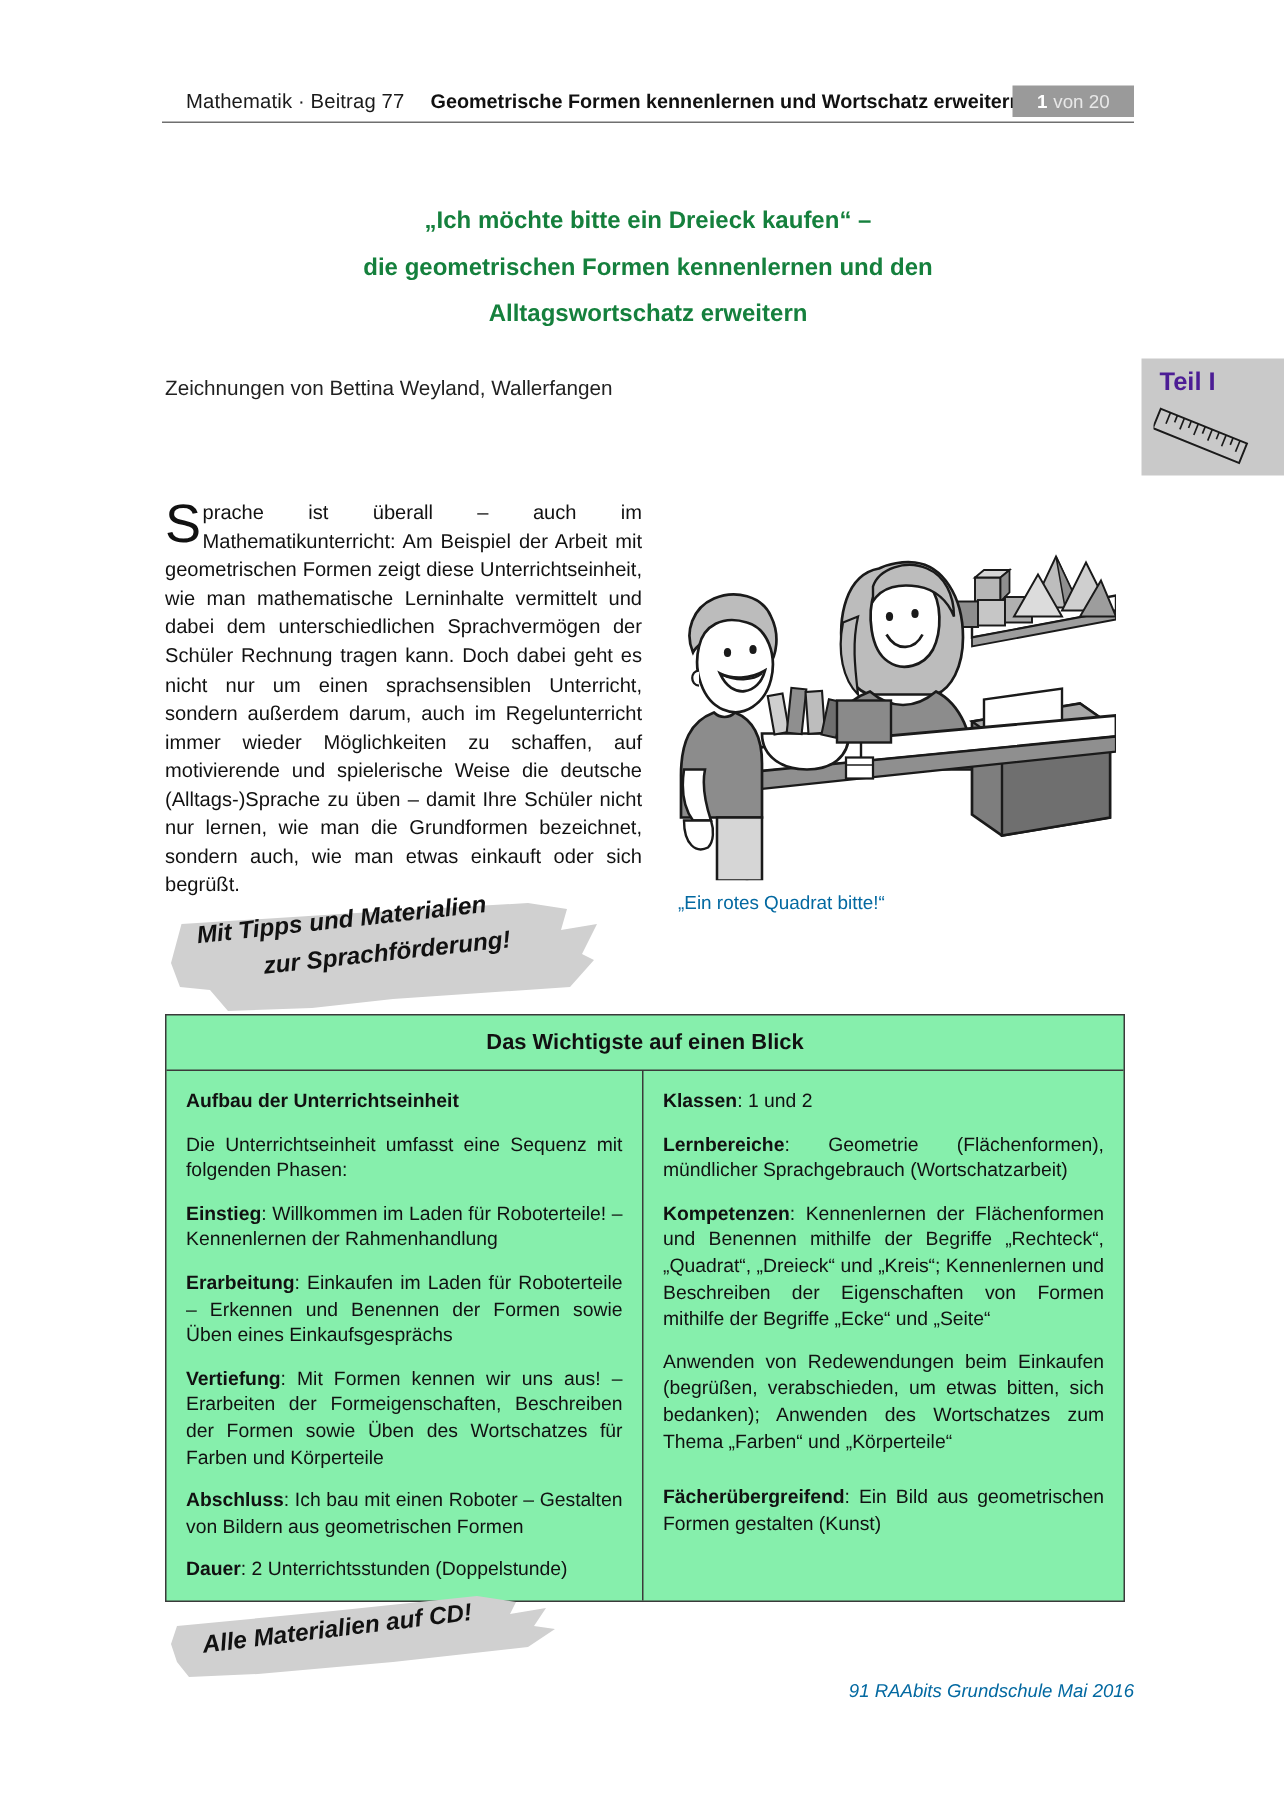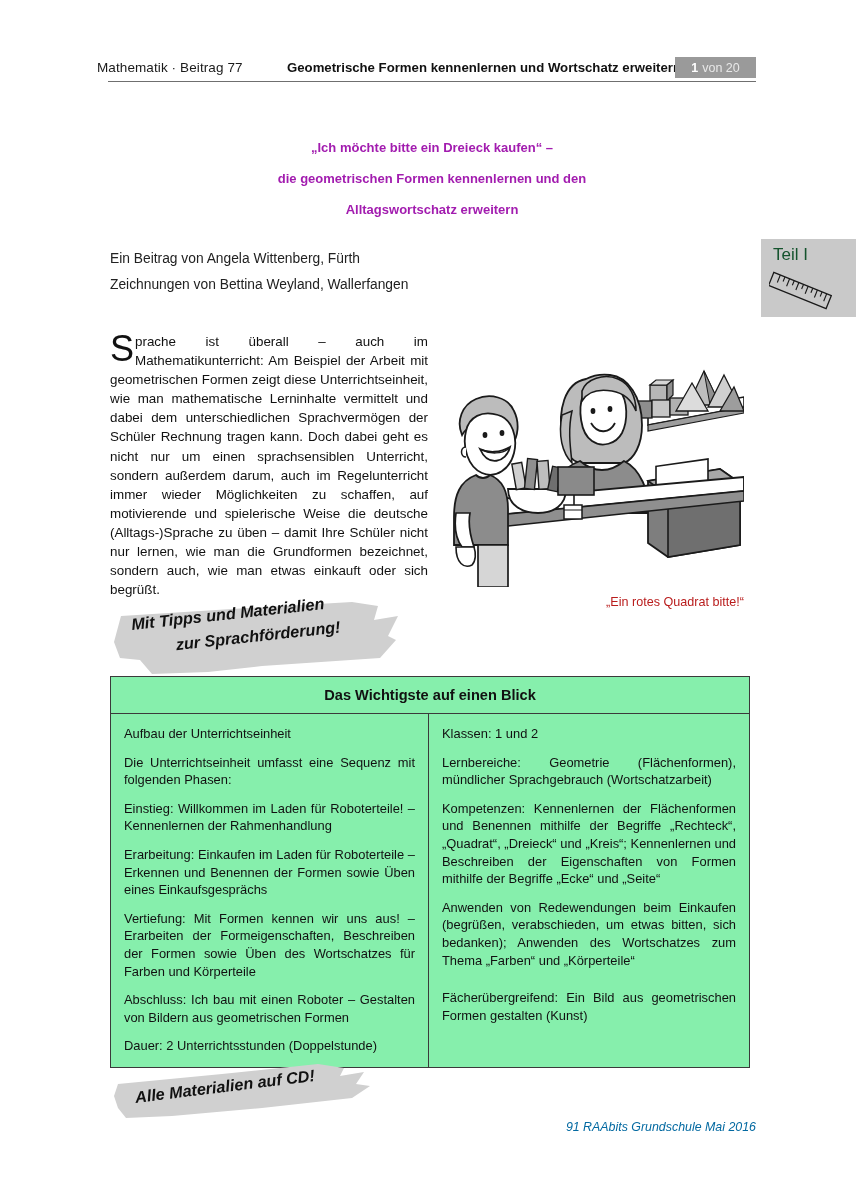--- a/index.html
+++ b/index.html
@@ -27,21 +27,21 @@
   #header-rule {
     position: absolute;
     left: 108px;
     top: 25px;
     width: 648px;
     height: 1px;
     background: #6f6f6f;
   }
   .hdr-left {
     position: absolute;
-    left: 97px;
+    left: 124px;
     top: 4px;
     font-size: 13.5px;
     letter-spacing: 0.1px;
     color: #1a1a1a;
     white-space: nowrap;
   }
   .hdr-mid {
     position: absolute;
     left: 287px;
     top: 4px;
@@ -67,24 +67,24 @@
   #page-badge .num { font-weight: bold; color:#ffffff; }
   #page-badge .of  { color:#e8e8e8; }
 
   
   #title {
     position: absolute;
     left: 108px;
     top: 132px;
     width: 648px;
     text-align: center;
-    font-size: 13px;
+    font-size: 16px;
     font-weight: bold;
     line-height: 31px;
-    color: #a21caf;
+    color: #15803d;
   }
   #title .ln { display: block; }
 
   
   #byline {
     position: absolute;
     left: 110px;
     top: 246px;
     width: 430px;
     font-size: 13.8px;
@@ -100,22 +100,22 @@
     top: 239px;
     width: 95px;
     height: 78px;
     background: #c9c9c9;
   }
   #teil-label {
     position: absolute;
     left: 12px;
     top: 6px;
     font-size: 17px;
-    font-weight: normal;
-    color: #14532d;
+    font-weight: bold;
+    color: #4c1d95;
   }
   #ruler-icon {
     position: absolute;
     left: 8px;
     top: 32px;
     width: 78px;
     height: 40px;
   }
 
   
@@ -148,23 +148,23 @@
     height: 238px;
     background: #ffffff;
     overflow: hidden;
   }
   #illus svg { display: block; }
   #illus-caption {
     position: absolute;
     left: 452px;
     top: 595px;
     width: 292px;
-    text-align: right;
+    text-align: left;
     font-size: 12.6px;
-    color: #b91c1c;
+    color: #0369a1;
   }
 
   
   .banner {
     position: absolute;
     pointer-events: none;
   }
   .banner .bn-text {
     position: absolute;
     font-style: italic;
@@ -220,21 +220,21 @@
     padding: 11px 13px 12px 13px;
     font-size: 12.9px;
     line-height: 17.6px;
     color: #111;
     text-align: justify;
   }
   #tcol-left  { width: 318px; border-right: 1.2px solid #3a3a3a; }
   #tcol-right { width: 320px; }
   .tpara { margin: 0 0 11px 0; }
   .tpara:last-child { margin-bottom: 0; }
-  .tpara b { font-weight: normal; }
+  .tpara b { font-weight: bold; }
   .tpara.nojust { text-align: left; }
   .spacer-gap { height: 9px; }
 
   
   #footer {
     position: absolute;
     left: 450px;
     top: 1120px;
     width: 306px;
     text-align: right;
@@ -256,21 +256,20 @@
   <div id="header-rule"></div>
 </div>
 
 <div id="title">
   <span class="ln">„Ich möchte bitte ein Dreieck kaufen“ –</span>
   <span class="ln">die geometrischen Formen kennenlernen und den</span>
   <span class="ln">Alltagswortschatz erweitern</span>
 </div>
 
 <div id="byline">
-  <span class="ln">Ein Beitrag von Angela Wittenberg, Fürth</span>
   <span class="ln">Zeichnungen von Bettina Weyland, Wallerfangen</span>
 </div>
 
 <div id="teil-box">
   <div id="teil-label">Teil I</div>
   <svg id="ruler-icon" viewBox="0 0 78 40">
     <g transform="rotate(22 10 10)">
       <rect x="2" y="4" width="62" height="14" fill="#c9c9c9" stroke="#1a1a1a" stroke-width="1.3"></rect>
       <line x1="9" y1="4" x2="9" y2="12" stroke="#1a1a1a" stroke-width="1.1"></line>
       <line x1="14" y1="4" x2="14" y2="9" stroke="#1a1a1a" stroke-width="1.1"></line>

